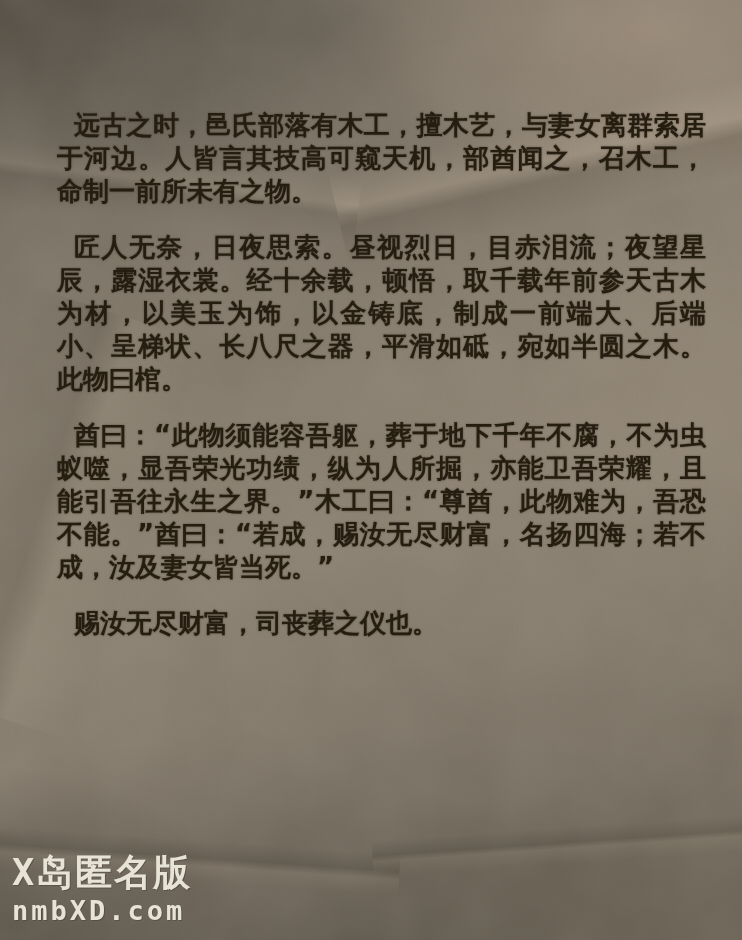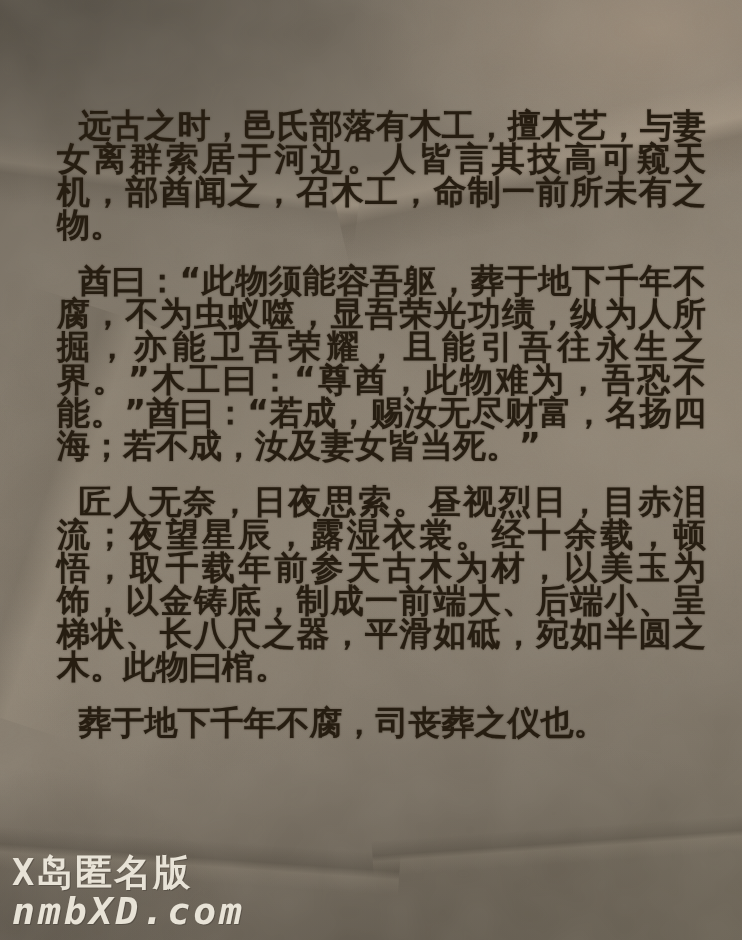--- a/index.html
+++ b/index.html
@@ -43,38 +43,38 @@
     top: 812px; right: -30px; width: 400px; height: 60px;
     transform: rotate(-4deg);
     background: linear-gradient(to bottom, transparent 25%, rgba(40,35,27,0.16) 50%, rgba(200,186,162,0.09) 60%, transparent 85%);
   }
   .grain { position: absolute; inset: 0; width: 742px; height: 940px; pointer-events: none; }
   .content {
     position: absolute;
     left: 57px; right: 36px; top: 109px;
     color: #261d11;
     font-weight: bold;
-    font-size: 33px;
+    font-size: 26px;
     line-height: 33px;
     text-align: justify;
     text-shadow: 0 0 2px rgba(38,28,14,0.55);
   }
   .content p { margin: 0 0 23px 0; text-indent: 0.65em; }
   .watermark {
     position: absolute;
     left: 0; right: 0; top: 851px;
     text-align: left;
     padding-left: 12px;
     color: #e8e3d7;
     font-family: "DejaVu Sans Mono", monospace;
     font-weight: bold;
     text-shadow: 1px 1px 0 rgba(70,64,55,0.5);
   }
   .watermark .wm-line1 { font-size: 37px; line-height: 44px; letter-spacing: 2px; }
-  .watermark .wm-line2 { font-size: 38px; line-height: 32px; letter-spacing: 3px; font-style: italic; }
+  .watermark .wm-line2 { font-size: 27px; line-height: 32px; letter-spacing: 3px; }
 </style>
 </head>
 <body>
 
 <div class="paper">
 
   <svg class="grain" xmlns="http://www.w3.org/2000/svg" width="742" height="940">
     <filter id="mottle">
       <feTurbulence type="fractalNoise" baseFrequency="0.012" numOctaves="3" seed="7" result="n"></feTurbulence>
       <feColorMatrix in="n" type="matrix" values="0 0 0 0 0.45  0 0 0 0 0.41  0 0 0 0 0.34  0 0 0 0.5 0"></feColorMatrix>
@@ -88,23 +88,23 @@
   </svg>
 
   <div class="crease crease-top-right"></div>
   <div class="crease crease-top-left"></div>
   <div class="crease crease-mid-left"></div>
   <div class="crease crease-bottom-1"></div>
   <div class="crease crease-bottom-2"></div>
 
   <div class="content">
     <p>远古之时，邑氏部落有木工，擅木艺，与妻女离群索居于河边。人皆言其技高可窥天机，部酋闻之，召木工，命制一前所未有之物。</p>
+    <p>匠人无奈，日夜思索。昼视烈日，目赤泪流；夜望星辰，露湿衣裳。经十余载，顿悟，取千载年前参天古木为材，以美玉为饰，以金铸底，制成一前端大、后端小、呈梯状、长八尺之器，平滑如砥，宛如半圆之木。此物曰棺。</p>
     <p>酋曰：“此物须能容吾躯，葬于地下千年不腐，不为虫蚁噬，显吾荣光功绩，纵为人所掘，亦能卫吾荣耀，且能引吾往永生之界。”木工曰：“尊酋，此物难为，吾恐不能。”酋曰：“若成，赐汝无尽财富，名扬四海；若不成，汝及妻女皆当死。”</p>
-    <p>匠人无奈，日夜思索。昼视烈日，目赤泪流；夜望星辰，露湿衣裳。经十余载，顿悟，取千载年前参天古木为材，以美玉为饰，以金铸底，制成一前端大、后端小、呈梯状、长八尺之器，平滑如砥，宛如半圆之木。此物曰棺。</p>
-    <p>葬于地下千年不腐，司丧葬之仪也。</p>
+    <p>赐汝无尽财富，司丧葬之仪也。</p>
   </div>
 
   <div class="watermark">
     <div class="wm-line1">X岛匿名版</div>
     <div class="wm-line2">nmbXD.com</div>
   </div>
 
 </div>
 
 </body></html>

